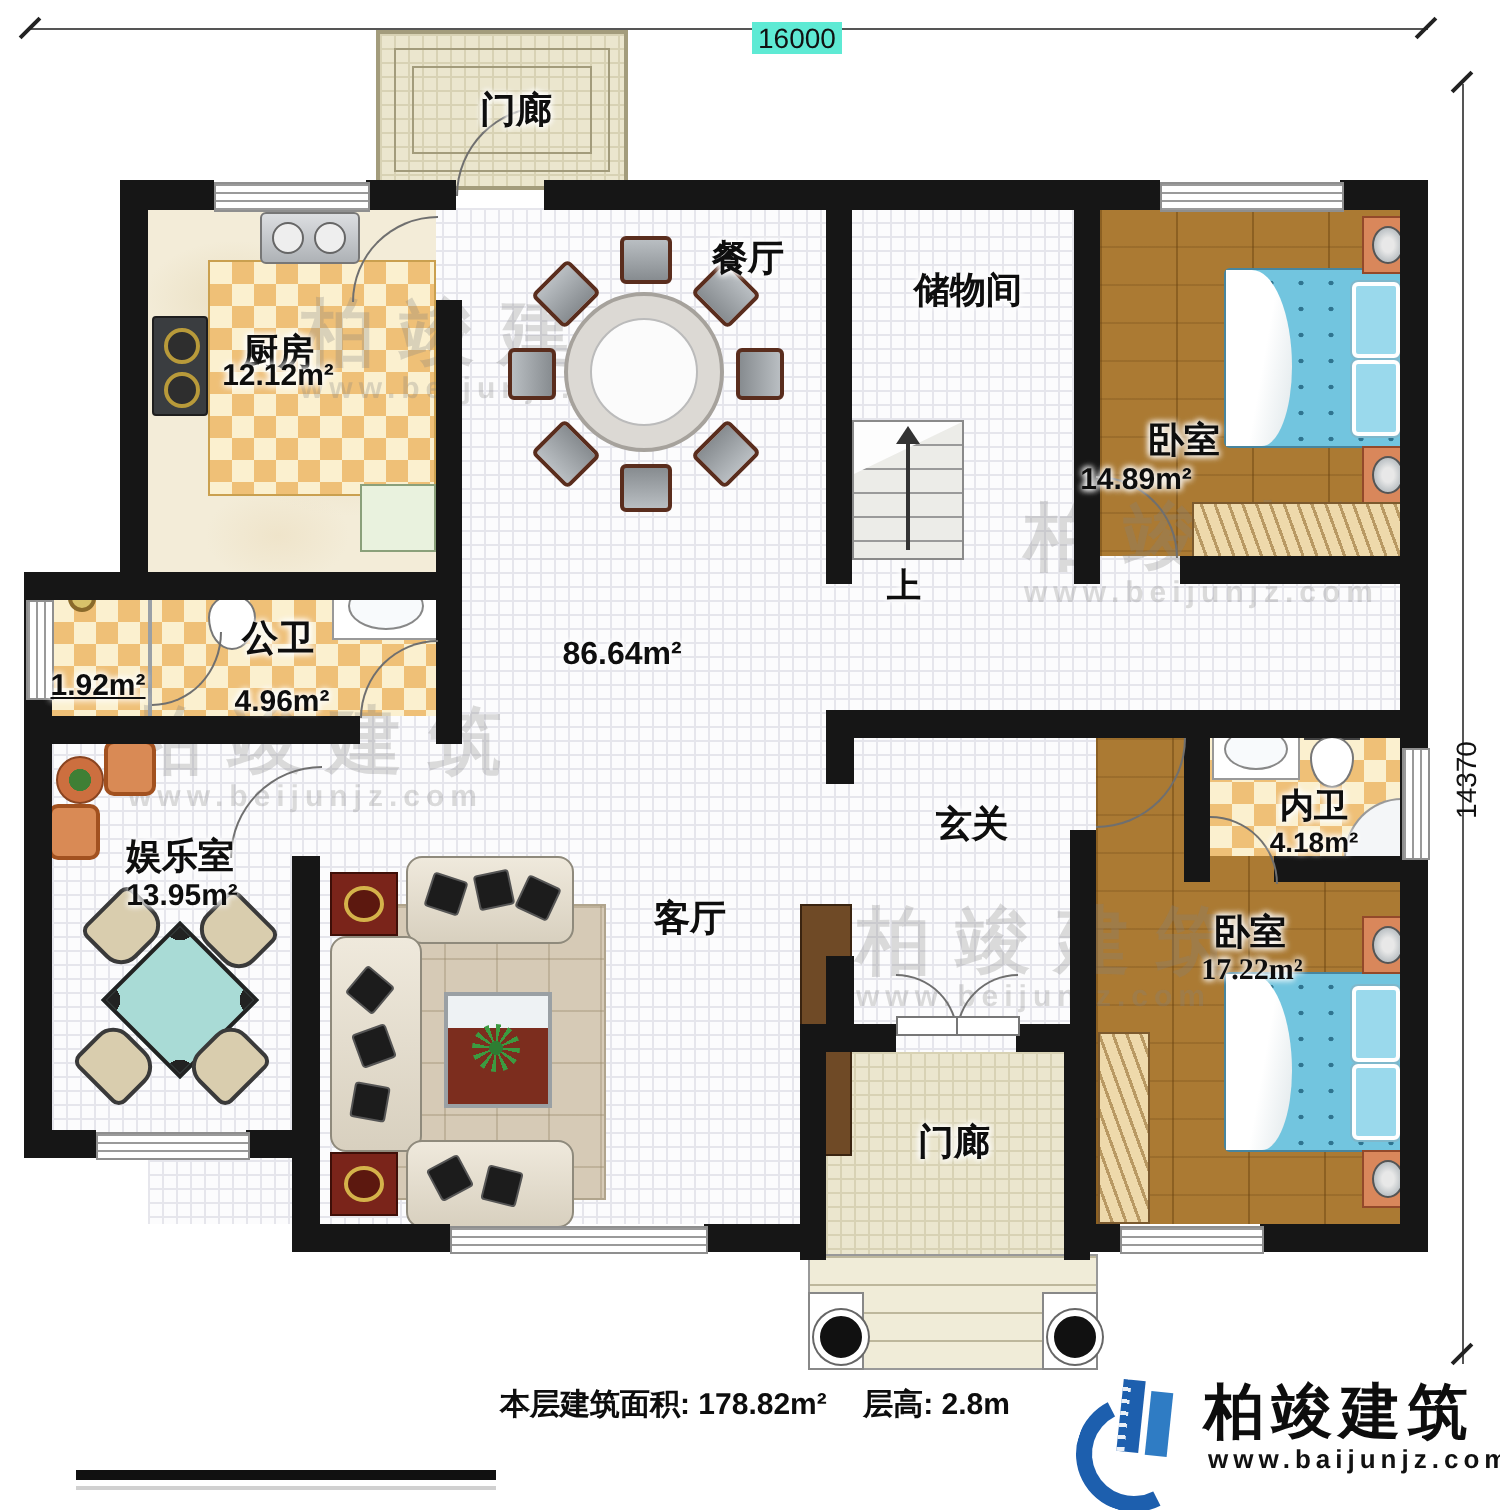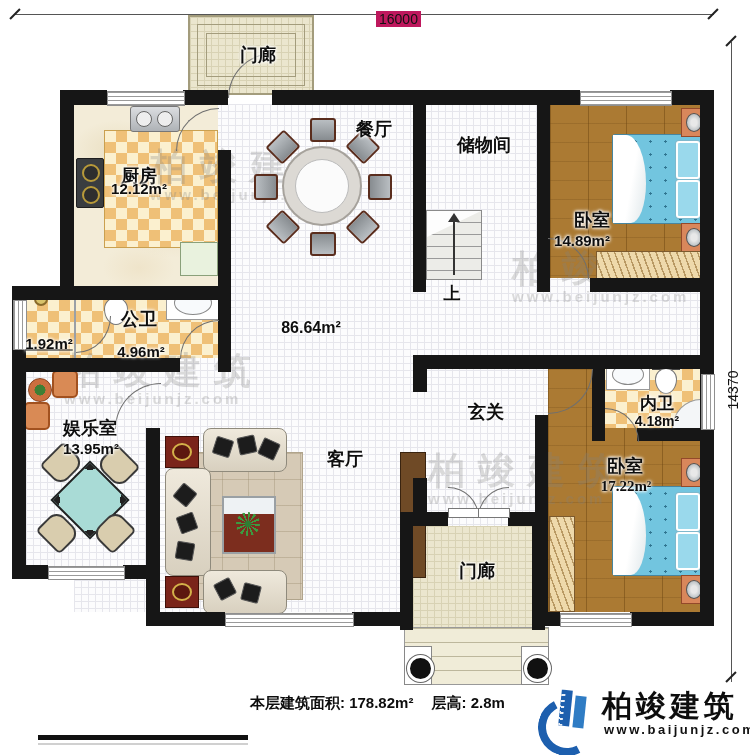--- a/index.html
+++ b/index.html
@@ -38,21 +38,21 @@
   .sheet{position:absolute;right:52%;top:0;bottom:0;left:0;background:linear-gradient(100deg,#ffffff 55%,#dfe7ea);border-radius:0 60% 45% 0/0 55% 45% 0;width:36%;}
   .pil{position:absolute;background:#9ad9ec;border:2px solid #fff;border-radius:3px;box-shadow:0 0 0 1px #7fb8cc;z-index:31;}
   .nst{background:#d9875b;border:1.5px solid #93492a;}
   .nst::after{content:"";position:absolute;inset:4px;border-radius:50%;background:radial-gradient(#e8e8e8 30%,#9aa4aa);border:1px solid #555;}
   .ward{background:#eed9ab;border:1.5px solid #7c5a2e;background-image:repeating-linear-gradient(70deg,transparent 0 5px,rgba(140,100,40,.55) 5px 6.5px);}
   .sofa{background:linear-gradient(#efe9dc,#d8d0bf);border:1.5px solid #8f8a7c;border-radius:8px;}
   .blackpil{position:absolute;width:16px;height:16px;background:#1c1c1c;border:1px solid #555;border-radius:2px;z-index:31;}
   .chair-dn{position:absolute;width:22px;height:20px;background:linear-gradient(#b9bec2,#878c90);border:2px solid #5a2d1d;border-radius:3px;z-index:30;}
   .chair-mj{position:absolute;width:30px;height:26px;background:#d9cdae;border:2px solid #3a3a3a;border-radius:5px 5px 11px 11px;z-index:30;}
   .tick{position:absolute;width:14px;height:2px;background:#222;transform:rotate(-45deg);z-index:70;}
-  .dim{position:absolute;z-index:70;color:#111;font-size:14px;background:#be185d;padding:0 3px;}
+  .dim{position:absolute;z-index:70;color:#111;font-size:14px;background:#5eead4;padding:0 3px;}
   .dimline{position:absolute;background:#555;z-index:69;}
   
   .tb{position:absolute;z-index:80;color:#0d0d0d;white-space:nowrap;}
 </style>
 </head>
 <body>
 
 <div id="plan">
 
   <div class="floor grid" style="left:74px;top:104px;width:626px;height:508px;"></div>
@@ -237,21 +237,21 @@
   <div class="arc tl" style="left:478px;top:487px;width:30px;height:30px;"></div>
   <div class="leaf" style="left:448px;top:508px;width:30px;height:8px;"></div>
   <div class="leaf" style="left:478px;top:508px;width:30px;height:8px;"></div>
 
   <div class="rlabel" style="left:258px;top:55px;">门廊</div>
   <div class="rlabel" style="left:139px;top:176px;">厨房</div>
   <div class="alabel" style="left:139px;top:188px;">12.12m²</div>
   <div class="rlabel" style="left:374px;top:129px;">餐厅</div>
   <div class="rlabel" style="left:484px;top:145px;">储物间</div>
   <div class="rlabel" style="left:592px;top:220px;">卧室</div>
-  <div class="alabel" style="left:582px;top:240px;">14.89m²</div>
+  <div class="alabel" style="left:568px;top:240px;">14.89m²</div>
   <div class="alabel" style="left:49px;top:343px;text-decoration:underline;">1.92m²</div>
   <div class="rlabel" style="left:139px;top:319px;">公卫</div>
   <div class="alabel" style="left:141px;top:351px;">4.96m²</div>
   <div class="rlabel" style="left:90px;top:428px;">娱乐室</div>
   <div class="alabel" style="left:91px;top:448px;">13.95m²</div>
   <div class="alabel" style="left:311px;top:328px;font-size:16px;">86.64m²</div>
   <div class="rlabel" style="left:452px;top:293px;font-size:17px;">上</div>
   <div class="rlabel" style="left:486px;top:412px;">玄关</div>
   <div class="rlabel" style="left:345px;top:459px;">客厅</div>
   <div class="rlabel" style="left:657px;top:403px;font-size:17px;">内卫</div>

